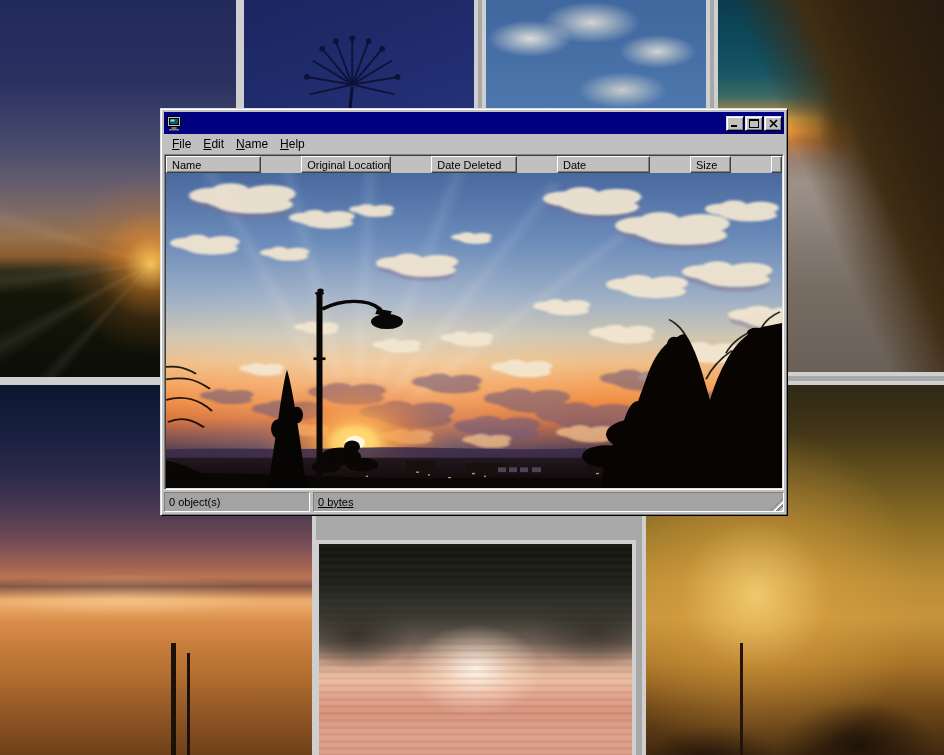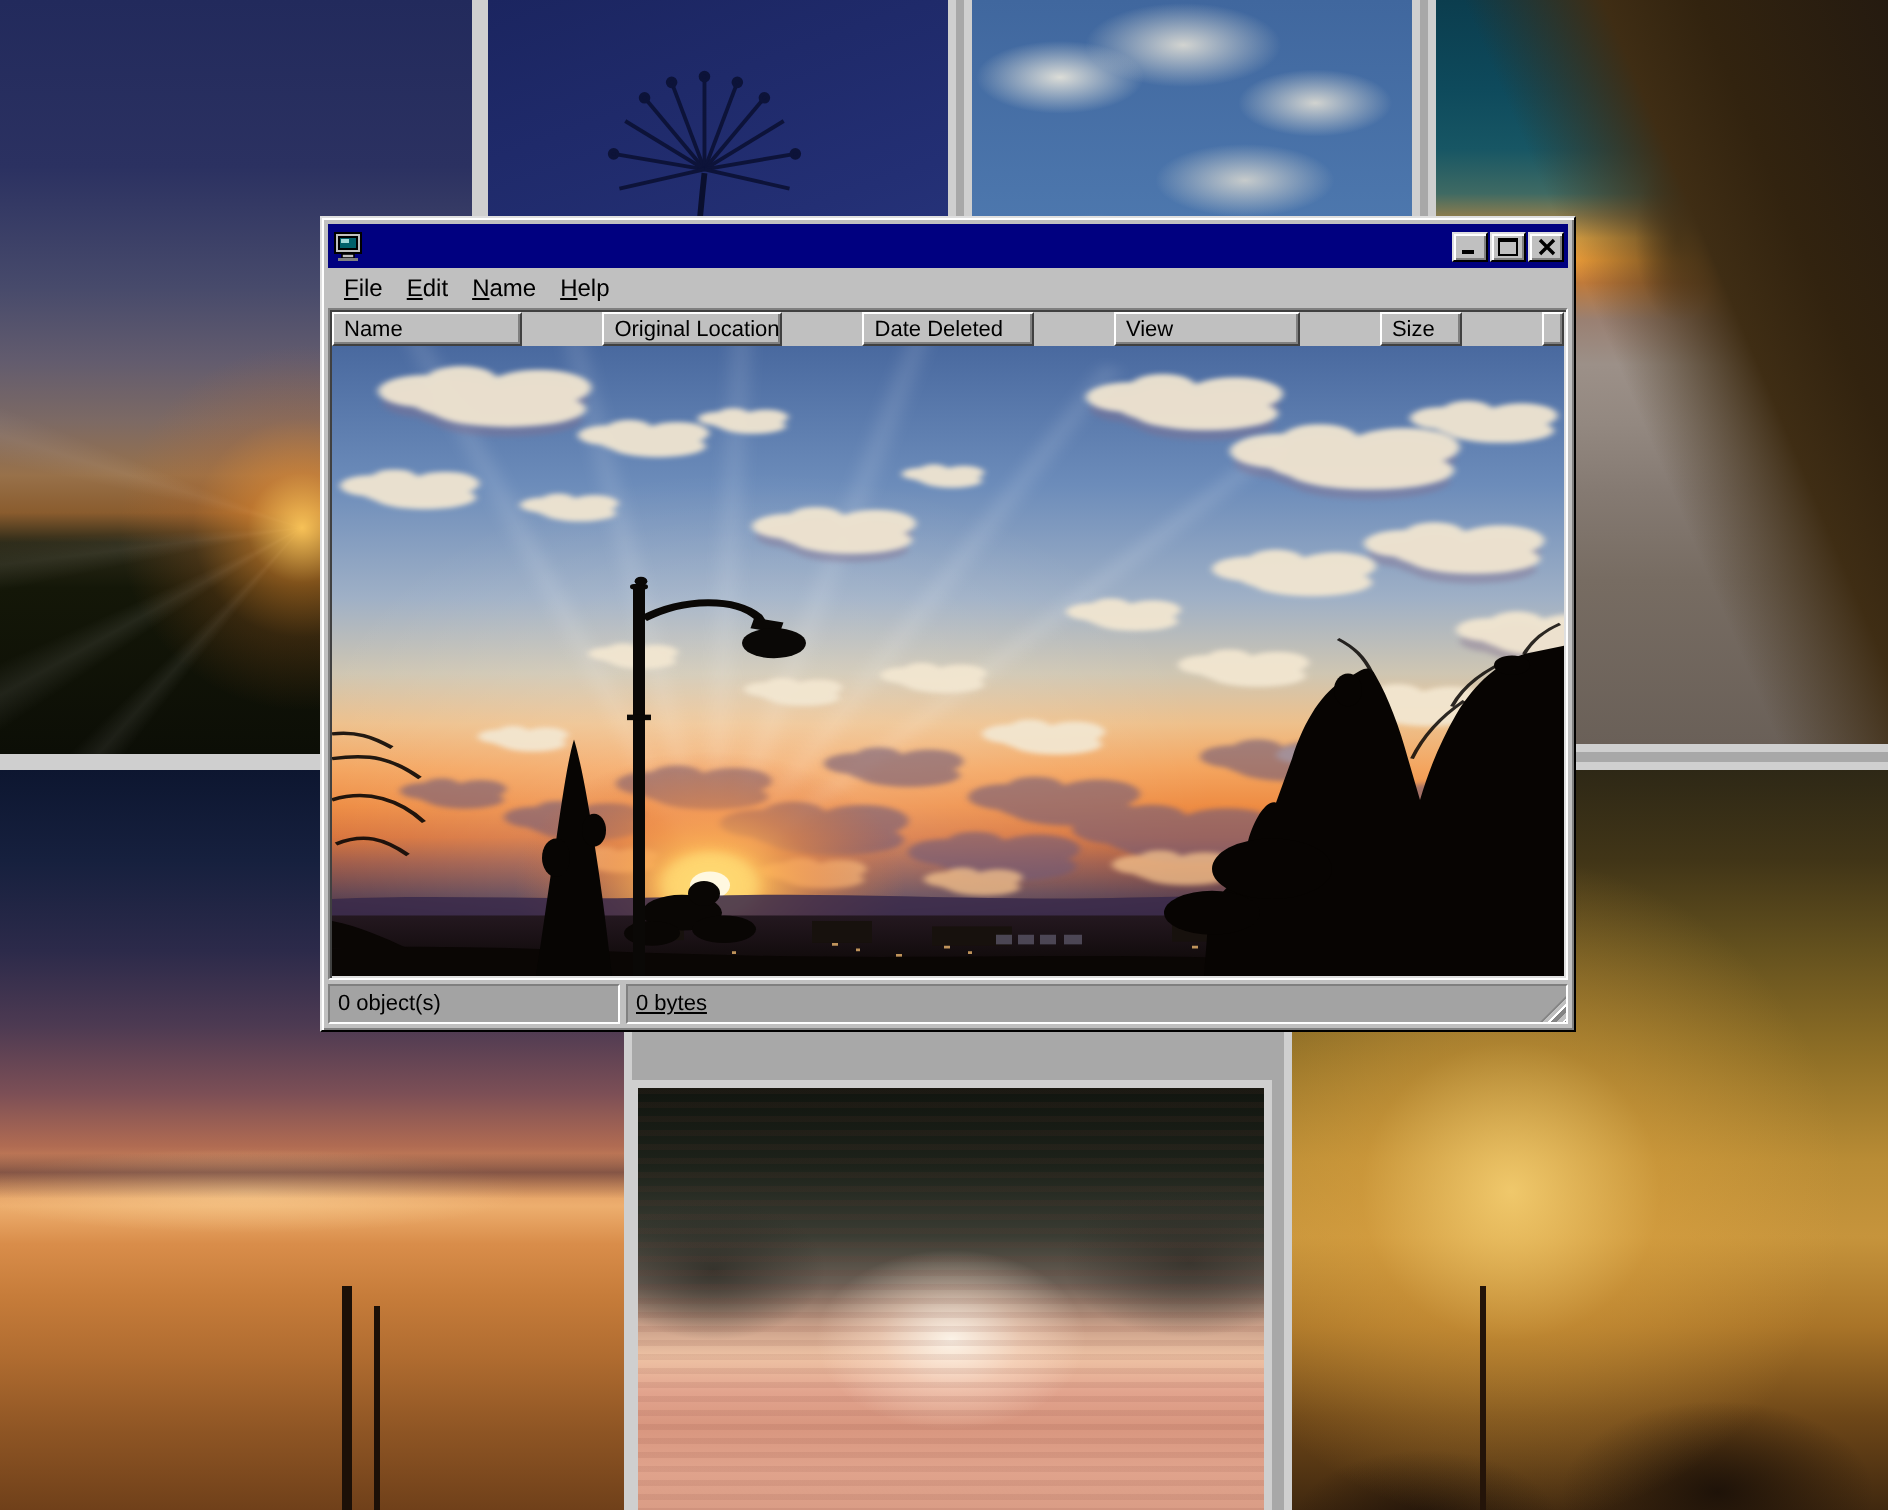--- a/index.html
+++ b/index.html
@@ -187,21 +187,21 @@
     <span class="menu-item">Edit</span>
     <span class="menu-item">Name</span>
     <span class="menu-item">Help</span>
   </div>
 
   <div class="listview">
     <div class="colheaders">
       <div class="colh" style="width:126px">Name</div>
       <div class="colh" style="width:119px">Original Location</div>
       <div class="colh" style="width:113px">Date Deleted</div>
-      <div class="colh" style="width:123px">View</div>
+      <div class="colh" style="width:123px">Date</div>
       <div class="colh right" style="width:48px">Size</div>
       <div class="colh" style="flex:1"></div>
     </div>
 
     <div class="photo-area">
       <svg viewBox="0 0 616 458" preserveAspectRatio="none">
         <defs>
           <linearGradient id="sky" x1="0" y1="0" x2="0" y2="1">
             <stop offset="0" stop-color="#49699f"></stop>
               <stop offset="0.22" stop-color="#6c8cba"></stop>

